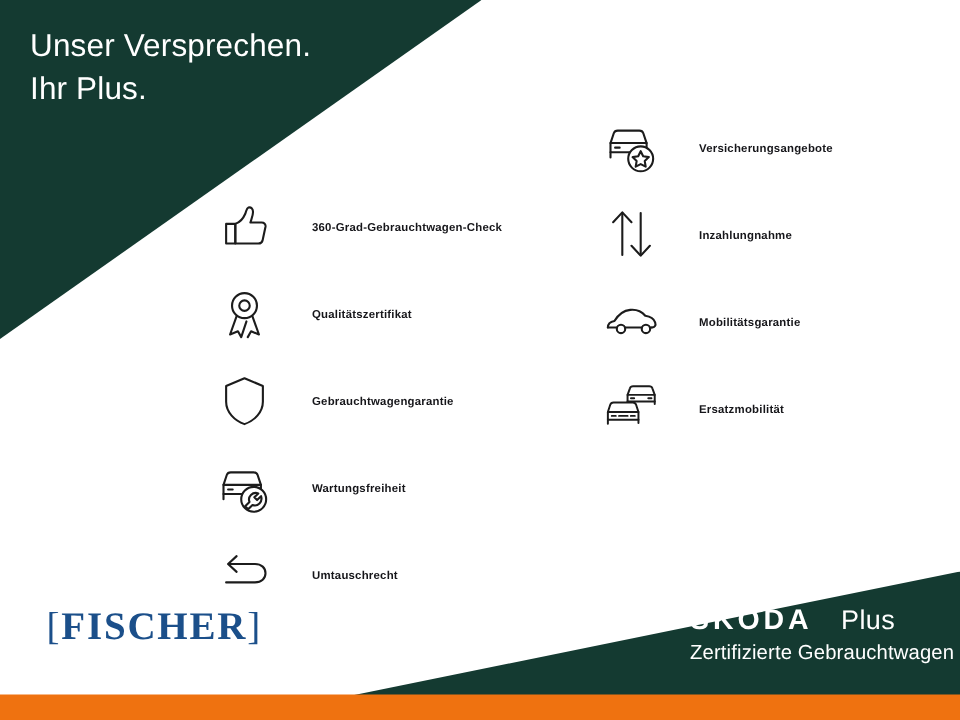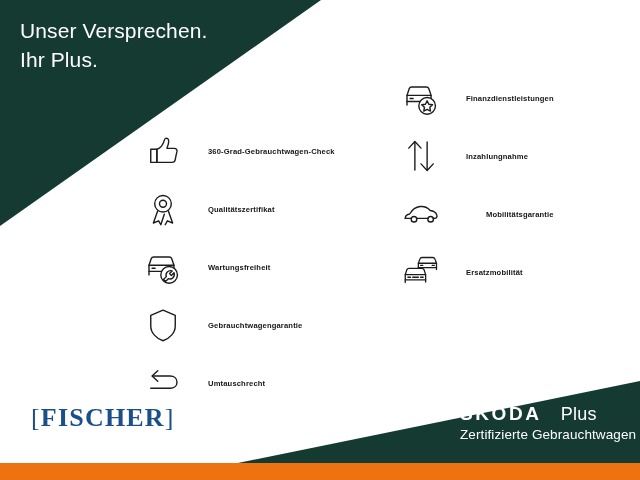--- a/index.html
+++ b/index.html
@@ -156,40 +156,40 @@
           <path d="M18 26 L13 40 L19 37.5 L21.5 42 L25.5 30"></path>
           <path d="M30 26 L35 40 L29 37.5 L26.5 42"></path>
         </svg>
       </span>
       <span class="feature-label">Qualitätszertifikat</span>
     </div>
 
     <div class="feature-row" style="margin-bottom:12px;">
       <span class="feature-icon">
         <svg viewBox="0 0 48 48" fill="none" stroke="#1c1c1c" stroke-width="1.6" stroke-linecap="round" stroke-linejoin="round">
+          <path d="M24 7 L38 13 L38 25 C38 33 31.5 39.5 24 42 C16.5 39.5 10 33 10 25 L10 13 Z"></path>
+        </svg>
+      </span>
+      <span class="feature-label">Gebrauchtwagengarantie</span>
+    </div>
+
+    <div class="feature-row" style="margin-bottom:12px;">
+      <span class="feature-icon">
+        <svg viewBox="0 0 48 48" fill="none" stroke="#1c1c1c" stroke-width="1.6" stroke-linecap="round" stroke-linejoin="round">
           <path d="M8 22 L10.5 14.5 C11 13 12 12.5 13.5 12.5 L31 12.5 C32.5 12.5 33.5 13 34 14.5 L36.5 22"></path>
           <path d="M8 22 L36.5 22 L36.5 29 L8 29 Z"></path>
           <path d="M8 29 L8 33 M36.5 29 L36.5 31"></path>
           <path d="M11.5 25.5 L15 25.5 M30 25.5 L33.5 25.5"></path>
           <circle cx="31" cy="33" r="9.5" fill="#ffffff"></circle>
           <path d="M34.5 28.5 C32.5 27.8 30.3 28.3 28.9 29.7 C27.5 31.1 27.1 33.2 27.8 35 L24.5 38.3 L26.8 40.6 L30.1 37.3 C31.9 38 34 37.6 35.4 36.2 C36.8 34.8 37.3 32.6 36.6 30.6 L33.6 33.6 L31.5 31.5 Z"></path>
         </svg>
       </span>
       <span class="feature-label">Wartungsfreiheit</span>
     </div>
 
-    <div class="feature-row" style="margin-bottom:12px;">
-      <span class="feature-icon">
-        <svg viewBox="0 0 48 48" fill="none" stroke="#1c1c1c" stroke-width="1.6" stroke-linecap="round" stroke-linejoin="round">
-          <path d="M24 7 L38 13 L38 25 C38 33 31.5 39.5 24 42 C16.5 39.5 10 33 10 25 L10 13 Z"></path>
-        </svg>
-      </span>
-      <span class="feature-label">Gebrauchtwagengarantie</span>
-    </div>
-
     <div class="feature-row">
       <span class="feature-icon">
         <svg viewBox="0 0 48 48" fill="none" stroke="#1c1c1c" stroke-width="1.6" stroke-linecap="round" stroke-linejoin="round">
           <path d="M10 30 L32 30 C37 30 40 27 40 23 C40 19 37 16 32 16 L12 16"></path>
           <path d="M18 10 L11.5 16 L18 22"></path>
         </svg>
       </span>
       <span class="feature-label">Umtauschrecht</span>
     </div>
 
@@ -202,36 +202,36 @@
       <span class="feature-icon">
         <svg viewBox="0 0 48 48" fill="none" stroke="#1c1c1c" stroke-width="1.6" stroke-linecap="round" stroke-linejoin="round">
           <path d="M8 21 L10.5 13.5 C11 12 12 11.5 13.5 11.5 L30 11.5 C31.5 11.5 32.5 12 33 13.5 L35.5 21"></path>
           <path d="M8 21 L35.5 21 L35.5 28 L8 28 Z"></path>
           <path d="M8 28 L8 32 M35.5 28 L35.5 30"></path>
           <path d="M11.5 24.5 L15 24.5 M29 24.5 L32.5 24.5"></path>
           <circle cx="31" cy="33" r="9.5" fill="#ffffff"></circle>
           <path d="M31 27.2 L32.9 31.1 L37.2 31.7 L34.1 34.7 L34.8 39 L31 37 L27.2 39 L27.9 34.7 L24.8 31.7 L29.1 31.1 Z"></path>
         </svg>
       </span>
-      <span class="feature-label">Finanzdienstleistungen</span>
+      <span class="feature-label">Versicherungsangebote</span>
     </div>
 
     <div class="feature-row" style="margin-bottom:12px;">
       <span class="feature-icon">
         <svg viewBox="0 0 48 48" fill="none" stroke="#1c1c1c" stroke-width="1.6" stroke-linecap="round" stroke-linejoin="round">
           <path d="M17 40 L17 8"></path>
           <path d="M10 15 L17 7.5 L24 15"></path>
           <path d="M31 8 L31 40"></path>
           <path d="M24 33 L31 40.5 L38 33"></path>
         </svg>
       </span>
       <span class="feature-label">Inzahlungnahme</span>
     </div>
 
-    <div class="feature-row" style="margin-bottom:12px;justify-content:space-between;">
+    <div class="feature-row" style="margin-bottom:12px;">
       <span class="feature-icon">
         <svg viewBox="0 0 48 48" fill="none" stroke="#1c1c1c" stroke-width="1.6" stroke-linecap="round" stroke-linejoin="round">
           <path d="M6 29 C6 26 8 24.5 11 24 C14 19 18 16 23 15.5 C28 15 32 17 34.5 20 C38 20.5 41 22 42 25 C42.8 27.3 41.8 29 39.5 29"></path>
           <path d="M6 29 L13 29 M19 29 L32 29 M38 29 L39.5 29"></path>
           <circle cx="16" cy="30" r="3.2"></circle>
           <circle cx="35" cy="30" r="3.2"></circle>
         </svg>
       </span>
       <span class="feature-label">Mobilitätsgarantie</span>
     </div>

